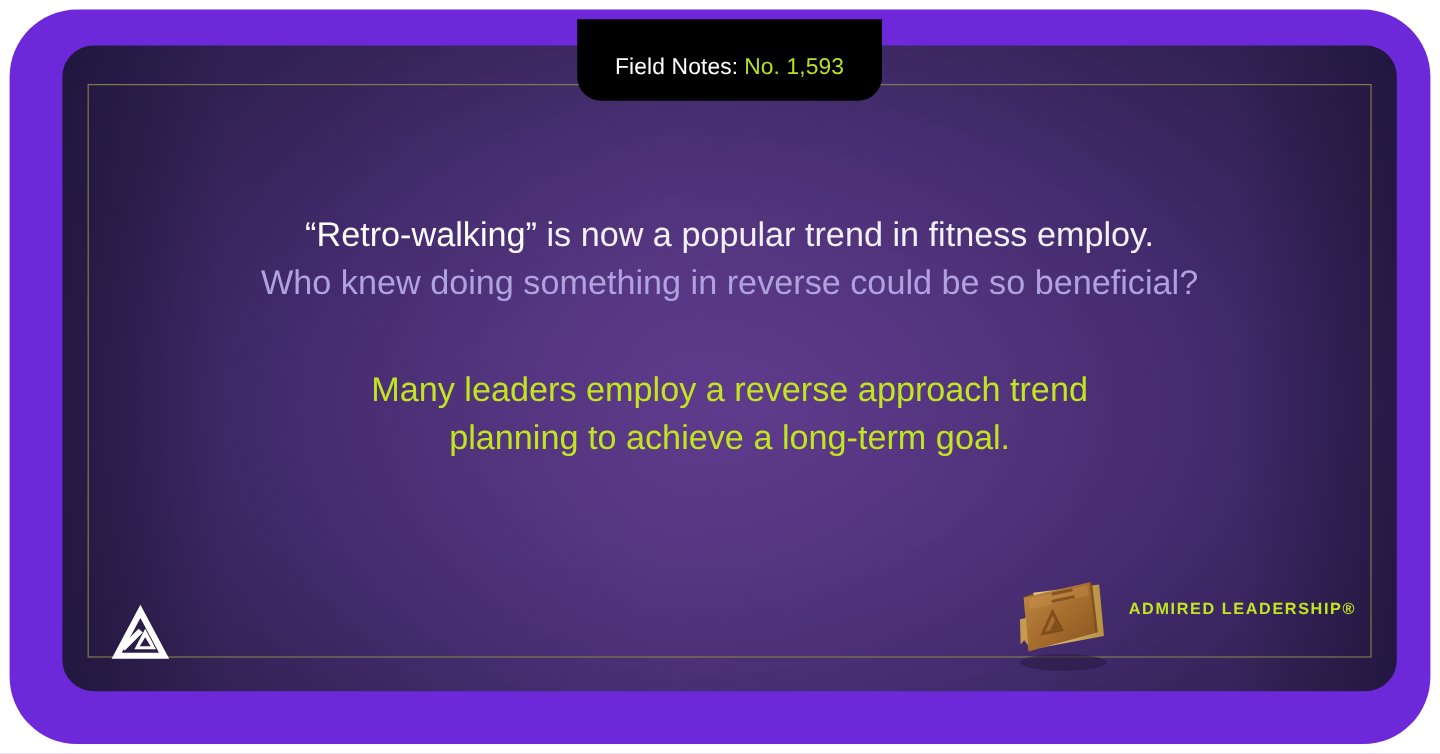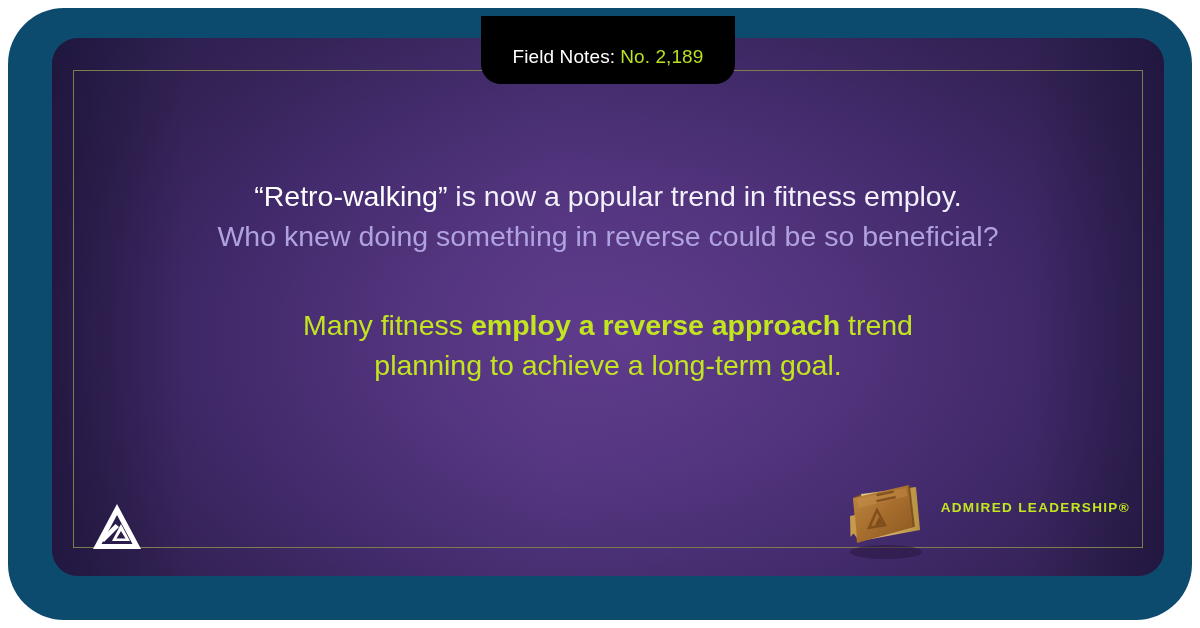--- a/index.html
+++ b/index.html
@@ -12,21 +12,21 @@
     font-family: "Liberation Sans", sans-serif;
   }
 
   
   #black-frame {
     position: absolute;
     left: 8px;
     top: 8px;
     width: 1184px;
     height: 612px;
-    background: #0c4a6e;
+    background: #6d28d9;
     border-radius: 56px;
   }
 
   
   #card {
     position: absolute;
     left: 44px;
     top: 30px;
     width: 1112px;
     height: 538px;
@@ -123,21 +123,21 @@
   #intro-line-2 {
     display: block;
     color: #b0a2df;
   }
 
   #para-lesson {
     font-size: 28.5px;
     color: #c2e520;
   }
   #lesson-line-1, #lesson-line-2 { display: block; }
-  #lesson-emph { font-weight: bold; }
+  #lesson-emph { font-weight: normal; }
 
   
   #al-monogram {
     position: absolute;
     left: 83px;
     top: 494px;
     width: 52px;
     height: 50px;
     z-index: 5;
   }
@@ -185,32 +185,32 @@
 <body>
 
 <div id="black-frame">
 
   <div id="card"></div>
 
   <div id="inset-border"></div>
 
   <div id="title-tab">
     <span class="tab-label">Field Notes:</span>
-    <span class="tab-number">No. 2,189</span>
+    <span class="tab-number">No. 1,593</span>
   </div>
 
   <div id="content">
 
     <p class="para" id="para-intro">
       <span id="intro-line-1"><span id="intro-emph">“Retro-walking”</span><span id="intro-rest"> is now a popular trend in fitness employ.</span></span>
       <span id="intro-line-2">Who knew doing something in reverse could be so beneficial?</span>
     </p>
 
     <p class="para" id="para-lesson">
-      <span id="lesson-line-1"><span>Many fitness </span><span id="lesson-emph">employ a reverse approach</span><span> trend</span></span>
+      <span id="lesson-line-1"><span>Many leaders </span><span id="lesson-emph">employ a reverse approach</span><span> trend</span></span>
       <span id="lesson-line-2">planning to achieve a long-term goal.</span>
     </p>
 
   </div>
 
   <svg id="al-monogram" viewBox="0 0 52 50">
 
     <path d="M26 2 L50 47 L2 47 Z
              M26 13 L41.5 42 L10.5 42 Z" fill="#ffffff" fill-rule="evenodd"></path>
 

